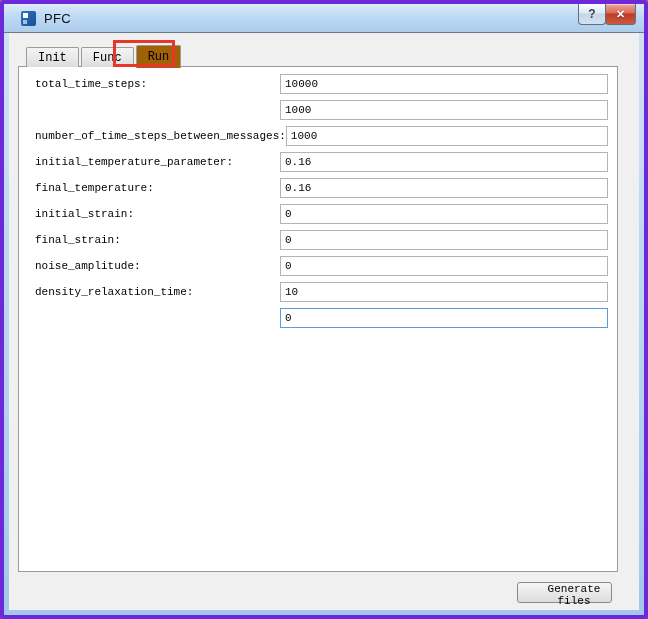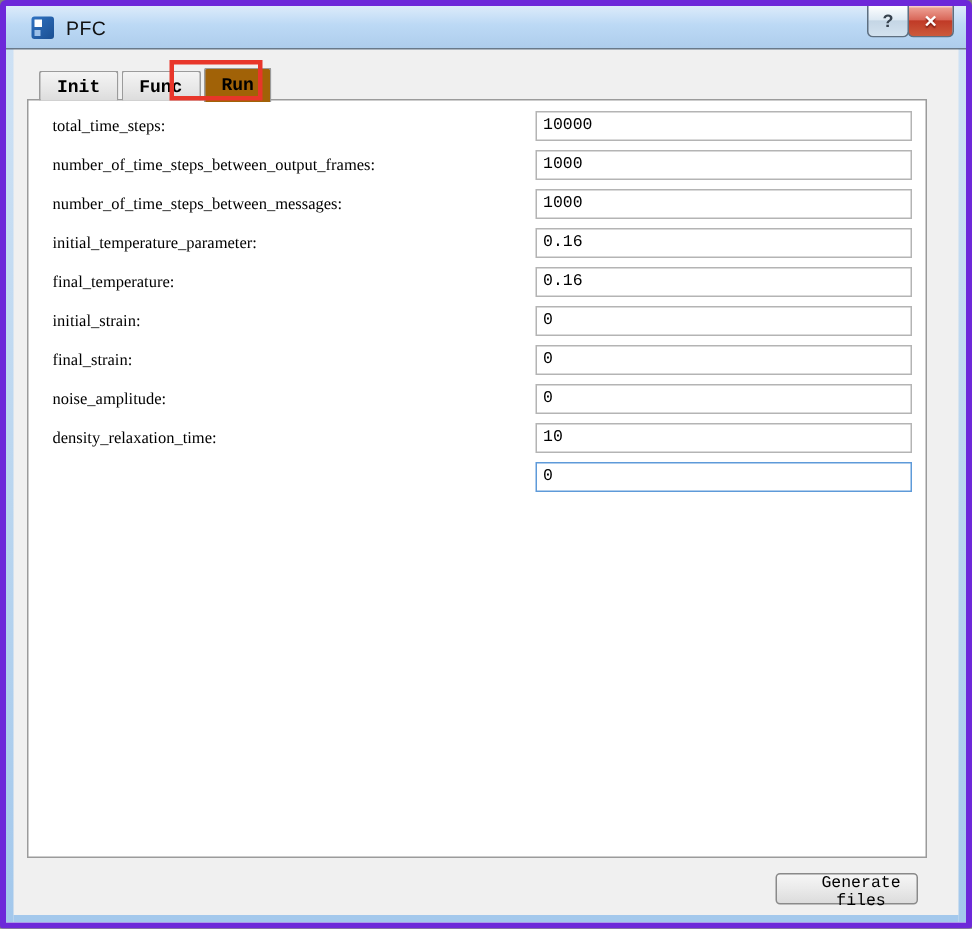--- a/index.html
+++ b/index.html
@@ -70,21 +70,21 @@
   }
 
   .client{
     position:absolute; left:5px; right:5px; top:30px; bottom:5px;
     background:#f0f0f0;
   }
 
   
   .tabbar{
     position:absolute; left:17px; top:10px; height:23px;
-    display:flex; align-items:flex-end; z-index:2;font-weight:bold;
+    display:flex; align-items:flex-end; z-index:2;
   }
   .tab{
     height:20px; padding:0 11px; margin-right:2px;
     display:flex; align-items:center; justify-content:center;
     font-family:"Liberation Mono", monospace; font-size:12px; color:#000;
     background:linear-gradient(180deg,#f4f4f4 0%, #e7e7e7 60%, #dcdcdc 100%);
     border:1px solid #9b9b9b; border-bottom:none;
     border-radius:2px 2px 0 0;
     cursor:default;
   }
@@ -104,25 +104,25 @@
   .pane{
     position:absolute; left:9px; top:32px; width:600px; height:506px;
     background:#fff; border:1px solid #9b9b9b;
     padding-top:4px; z-index:1;
   }
   .row{
     display:flex; align-items:center; height:26px;
     padding-left:16px; padding-right:9px;
   }
   .row .flabel{
-    font-family:Liberation Serif, serif; font-size:11px; color:#000;
+    font-family:Liberation Mono, monospace; font-size:11px; color:#000;
     white-space:nowrap;
   }
   .row input{
-    margin-left:auto; width:251px; height:20px;
+    margin-left:auto; width:328px; height:20px;
     border:1px solid #b4b4b4; border-radius:0;
     padding:0 4px; background:#fff;
     font-family:"Liberation Mono", monospace; font-size:11px; color:#000;
     outline:none;
   }
   .row input.focused{ border:1px solid #5e9ad9; }
 
   .generate-btn{
     position:absolute; left:508px; top:548px; width:95px; height:21px;
     background:linear-gradient(180deg,#f6f6f6 0%, #eaeaea 50%, #dcdcdc 100%);
@@ -155,21 +155,20 @@
         <div class="tab">Func</div>
         <div class="tab selected">Run</div>
       </div>
     <div class="annotation show" id="annotation"></div>
     <div class="pane" id="form">
         <div class="row">
           <span class="flabel">total_time_steps:</span>
           <input type="text" value="10000" style="">
         </div>
         <div class="row">
-          <span class="flabel">number_of_time_steps_between_output_frames:</span>
           <input type="text" value="1000" style="">
         </div>
         <div class="row">
           <span class="flabel">number_of_time_steps_between_messages:</span>
           <input type="text" value="1000" style="">
         </div>
         <div class="row">
           <span class="flabel">initial_temperature_parameter:</span>
           <input type="text" value="0.16" style="">
         </div>

